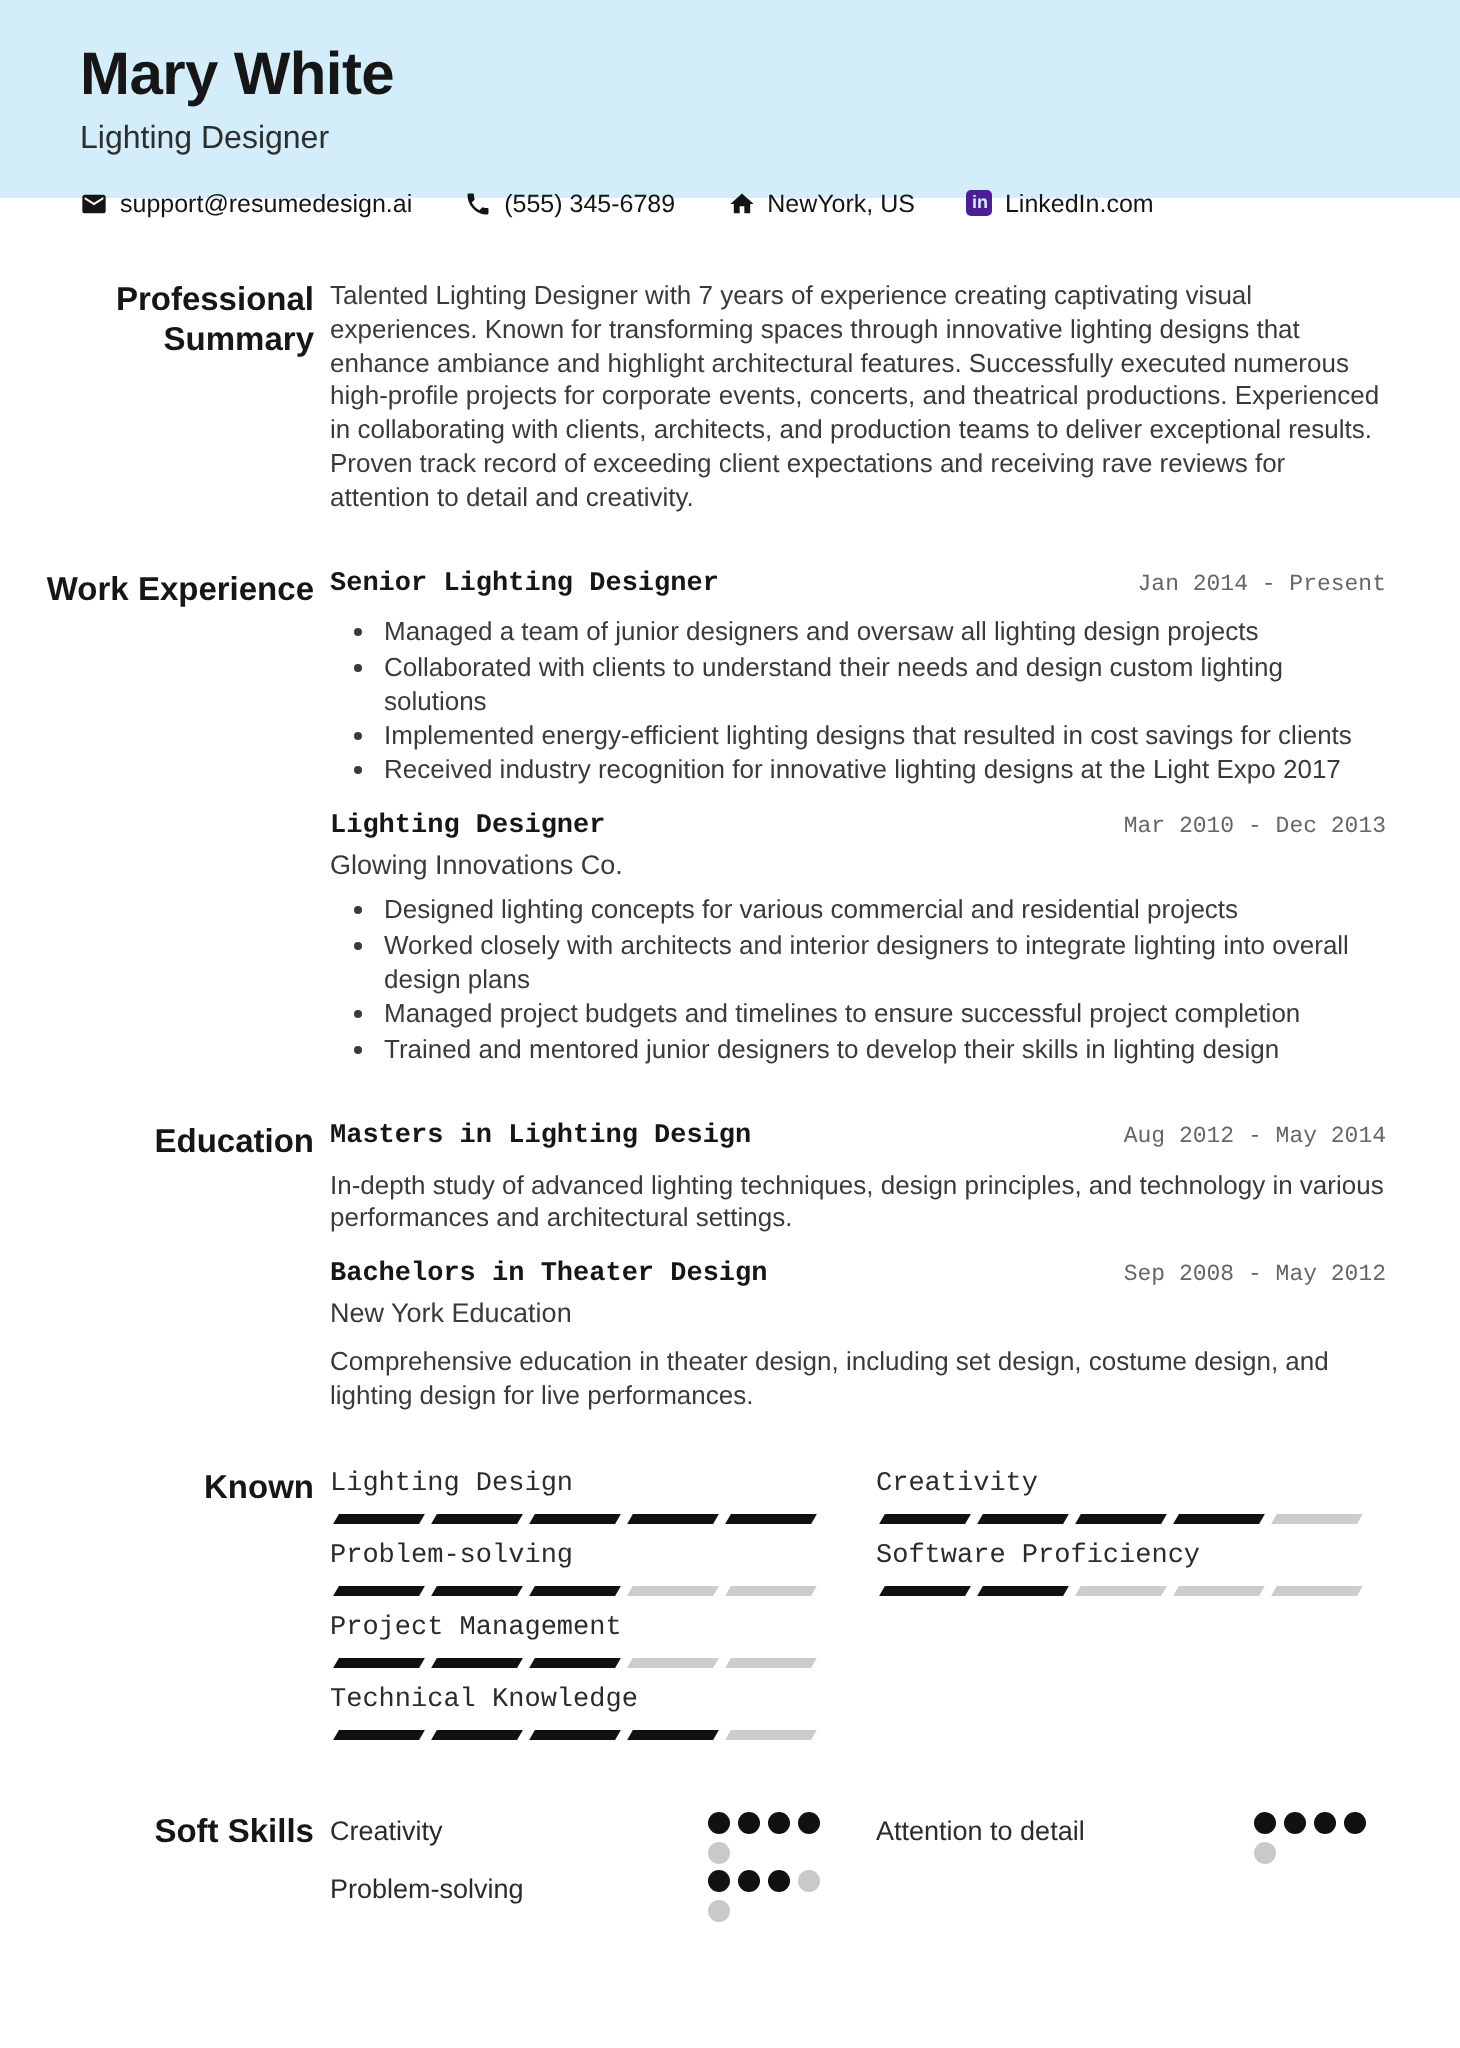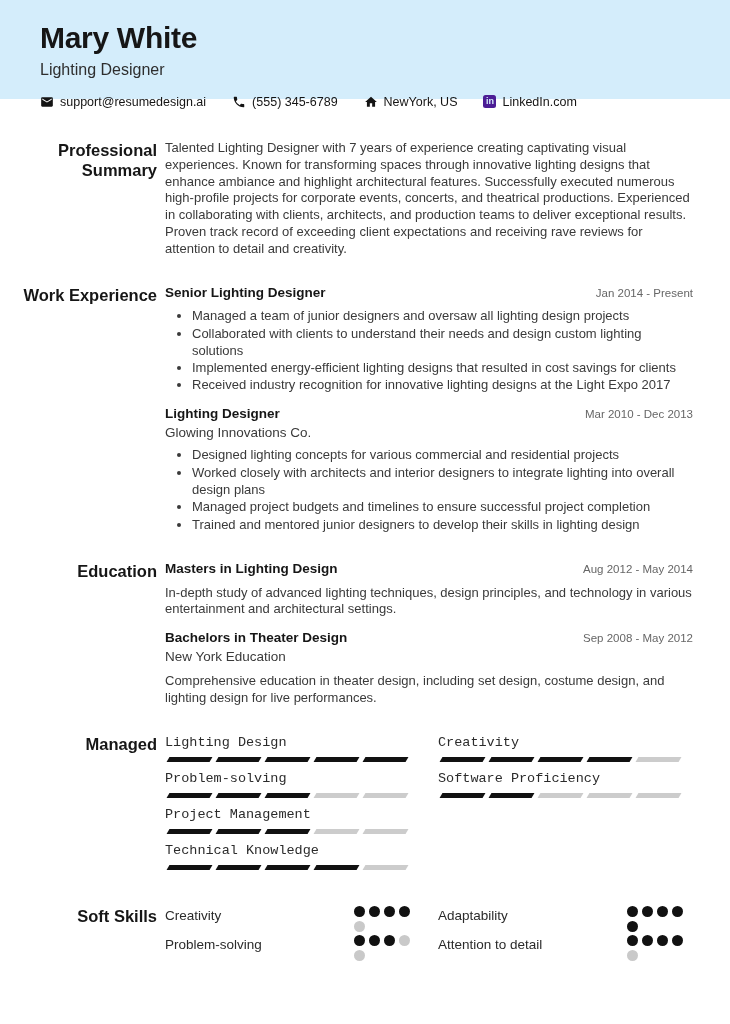--- a/index.html
+++ b/index.html
@@ -23,21 +23,21 @@
   
   .main{padding:41px 37px 0 0;}
   .section{display:flex;margin-bottom:28px;}
   .sec-label{width:157px;flex:none;text-align:right;font-size:16.5px;font-weight:700;
     color:var(--text-dark);line-height:1.22;}
   .sec-body{flex:1;min-width:0;margin-left:8px;}
   .para{font-size:13px;line-height:1.29;color:var(--text-body);}
   
   .entry{margin-bottom:12px;}
   .entry:last-child{margin-bottom:0;}
-  .entry-head{display:flex;justify-content:space-between;align-items:baseline;}
+  .entry-head{display:flex;justify-content:space-between;align-items:baseline;font-family:Liberation Mono, monospace;}
   .entry-title{font-size:13.5px;font-weight:700;color:var(--text-dark);line-height:1.25;}
   .entry-date{font-size:11.5px;color:var(--text-date);white-space:nowrap;margin-left:16px;}
   .entry-sub{font-size:13.5px;color:var(--text-body);line-height:1.25;margin-top:2px;}
   .bullets{margin:5px 0 0 0;padding-left:27px;}
   .bullets li{font-size:13px;line-height:1.33;color:var(--text-body);}
   .edu-desc{margin-top:7px;}
   .edu-entry{margin-bottom:12px;}
   
   .skills-grid{display:grid;grid-template-columns:245px 245px;column-gap:28px;
     grid-auto-flow:column;grid-template-rows:repeat(4,auto);font-family:Liberation Mono, monospace;}
@@ -134,35 +134,35 @@
   </div>
 
   <div class="section">
     <div class="sec-label">Education</div>
     <div class="sec-body">
       <div class="entry edu-entry">
         <div class="entry-head">
           <span class="entry-title">Masters in Lighting Design</span>
           <span class="entry-date">Aug 2012 - May 2014</span>
         </div>
-        <p class="para edu-desc">In-depth study of advanced lighting techniques, design principles, and technology in various entertainment and architectural settings.</p>
+        <p class="para edu-desc">In-depth study of advanced lighting techniques, design principles, and technology in various performances and architectural settings.</p>
       </div>
       <div class="entry edu-entry">
         <div class="entry-head">
           <span class="entry-title">Bachelors in Theater Design</span>
           <span class="entry-date">Sep 2008 - May 2012</span>
         </div>
         <div class="entry-sub">New York Education</div>
         <p class="para edu-desc">Comprehensive education in theater design, including set design, costume design, and lighting design for live performances.</p>
       </div>
     </div>
   </div>
 
   <div class="section">
-    <div class="sec-label">Managed</div>
+    <div class="sec-label">Known</div>
     <div class="sec-body">
       <div class="skills-grid">
         <div class="skill">
           <div class="skill-name">Lighting Design</div>
           <div class="skill-bar">
               <span class="seg filled"></span>
               <span class="seg filled"></span>
               <span class="seg filled"></span>
               <span class="seg filled"></span>
               <span class="seg filled"></span>
@@ -240,30 +240,20 @@
           <span class="soft-name">Problem-solving</span>
           <span class="dots">
               <span class="dot filled"></span>
               <span class="dot filled"></span>
               <span class="dot filled"></span>
               <span class="dot"></span>
               <span class="dot"></span>
             </span>
         </div>
         <div class="soft">
-          <span class="soft-name">Adaptability</span>
-          <span class="dots">
-              <span class="dot filled"></span>
-              <span class="dot filled"></span>
-              <span class="dot filled"></span>
-              <span class="dot filled"></span>
-              <span class="dot filled"></span>
-            </span>
-        </div>
-        <div class="soft">
           <span class="soft-name">Attention to detail</span>
           <span class="dots">
               <span class="dot filled"></span>
               <span class="dot filled"></span>
               <span class="dot filled"></span>
               <span class="dot filled"></span>
               <span class="dot"></span>
             </span>
         </div>
       </div>

